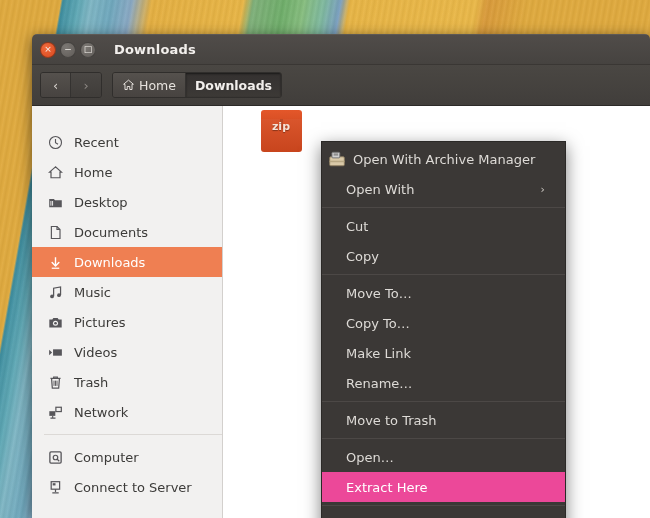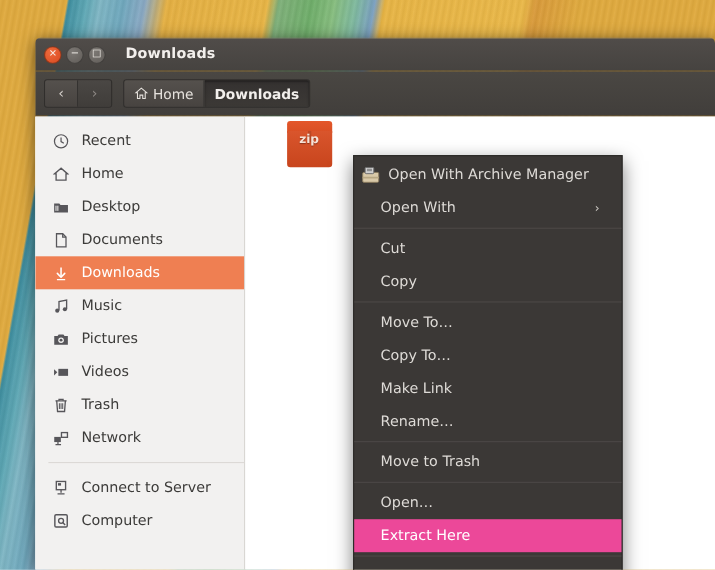--- a/index.html
+++ b/index.html
@@ -117,21 +117,21 @@
   }
   .home-ico { display:inline-block; width: 13px; height: 12px; }
 
   
   .wbody { flex: 1; display: flex; min-height: 0; background: #fff; }
 
   .sidebar {
     width: 191px; flex: none;
     background: #f2f1f0;
     border-right: 1px solid #d3d0cd;
-    padding-top: 7px;
+    padding-top: 21px;
     overflow: hidden;
   }
   .sb-item {
     height: 30px;
     display: flex; align-items: center; gap: 11px;
     padding: 0 0 0 15px;
     color: #3c3b39; font-size: 13px;
   }
   .sb-item.sel { background: #ef7f52; color: #ffffff; }
   .sb-icon {
@@ -359,37 +359,37 @@
           </svg>
         </span>
         <span>Network</span>
       </div>
 
       <div class="sb-sep"></div>
 
       <div class="sb-item">
         <span class="sb-icon">
           <svg viewBox="0 0 16 16" width="15" height="15">
+            <rect x="2" y="2" width="12" height="12" rx="1.2" fill="none" stroke="currentColor" stroke-width="1.4"></rect>
+            <circle cx="8" cy="8" r="2.4" fill="none" stroke="currentColor" stroke-width="1.3"></circle>
+            <path d="M9.6 9.6 L12 12" stroke="currentColor" stroke-width="1.3"></path>
+          </svg>
+        </span>
+        <span>Computer</span>
+      </div>
+
+      <div class="sb-item">
+        <span class="sb-icon">
+          <svg viewBox="0 0 16 16" width="15" height="15">
             <rect x="3.4" y="1.8" width="9" height="8" fill="none" stroke="currentColor" stroke-width="1.3"></rect>
             <rect x="5" y="3.4" width="3" height="2.4" fill="currentColor"></rect>
             <path d="M8 9.8 V12.8 M4.6 13.8 H11.4" stroke="currentColor" stroke-width="1.3" fill="none"></path>
           </svg>
         </span>
         <span>Connect to Server</span>
-      </div>
-
-      <div class="sb-item">
-        <span class="sb-icon">
-          <svg viewBox="0 0 16 16" width="15" height="15">
-            <rect x="2" y="2" width="12" height="12" rx="1.2" fill="none" stroke="currentColor" stroke-width="1.4"></rect>
-            <circle cx="8" cy="8" r="2.4" fill="none" stroke="currentColor" stroke-width="1.3"></circle>
-            <path d="M9.6 9.6 L12 12" stroke="currentColor" stroke-width="1.3"></path>
-          </svg>
-        </span>
-        <span>Computer</span>
       </div>
     </div>
 
     <div class="content">
       <div class="fileitem">
         <div class="zipicon">
           <div class="zip-lid"></div>
           <div class="zip-body"></div>
           <div class="zip-seam"></div>
           <div class="zip-text">zip</div>

